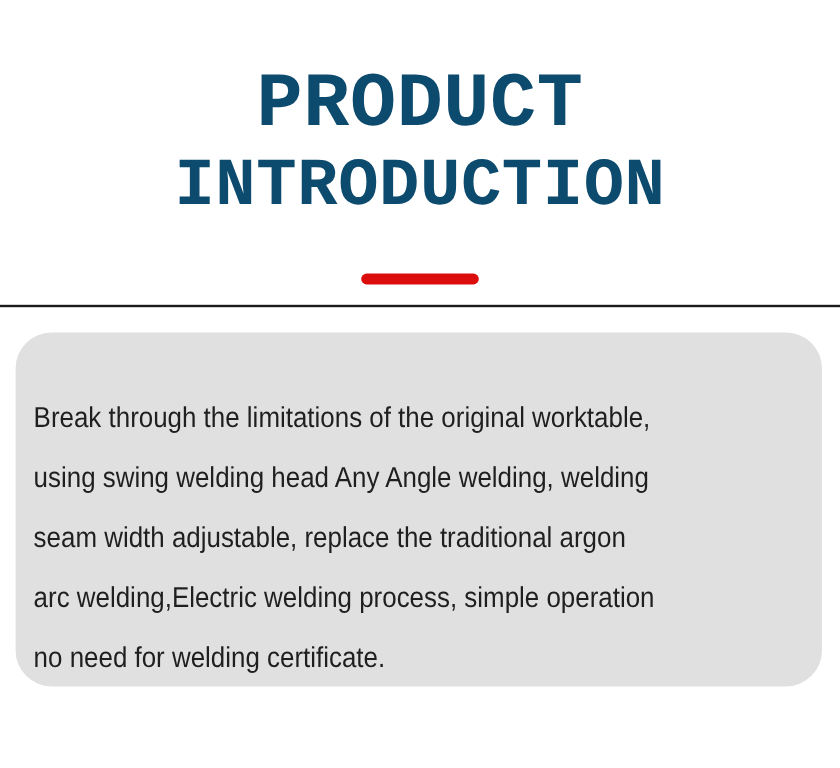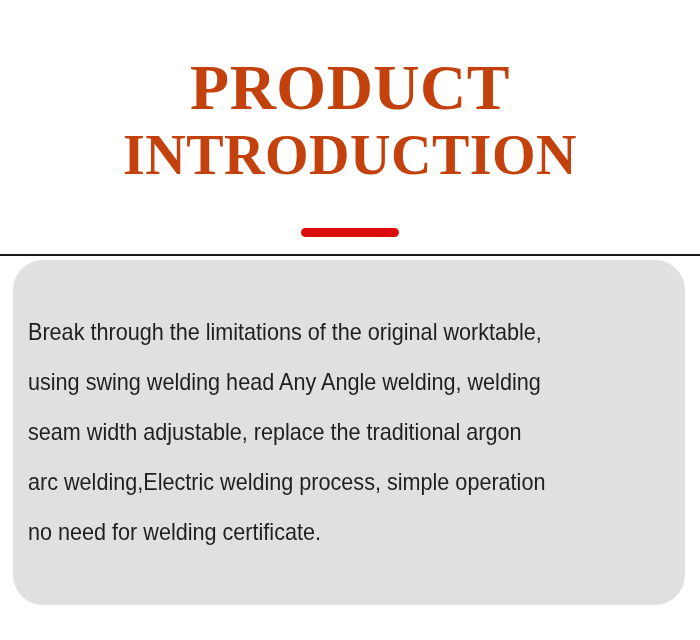--- a/index.html
+++ b/index.html
@@ -34,23 +34,23 @@
   .title-group {
     position: absolute;
     left: 0;
     top: 57px;
     width: 700px;
     text-align: center;
   }
 
   .title-line {
     display: block;
-    font-family: Liberation Serif, serif;
+    font-family: Liberation Mono, monospace;
     font-weight: 700;
-    color: #c2410c;
+    color: #0c4a6e;
     line-height: 0.98;
     white-space: nowrap;
   }
 
   .title-line-1 {
     font-size: 64px;
     letter-spacing: 0.5px;
   }
 
   .title-line-2 {
@@ -82,23 +82,23 @@
     top: 254px;
     width: 700px;
     height: 2px;
     background: #1a1a1a;
   }
 
   
   .panel {
     position: absolute;
     left: 13px;
-    top: 260px;
+    top: 277px;
     width: 672px;
-    height: 345px;
+    height: 295px;
     background: #e0e0e0;
     border-radius: 30px;
     box-sizing: border-box;
   }
 
   .panel-body {
     position: absolute;
     left: 15px;
     top: 47px;
     width: 645px;

